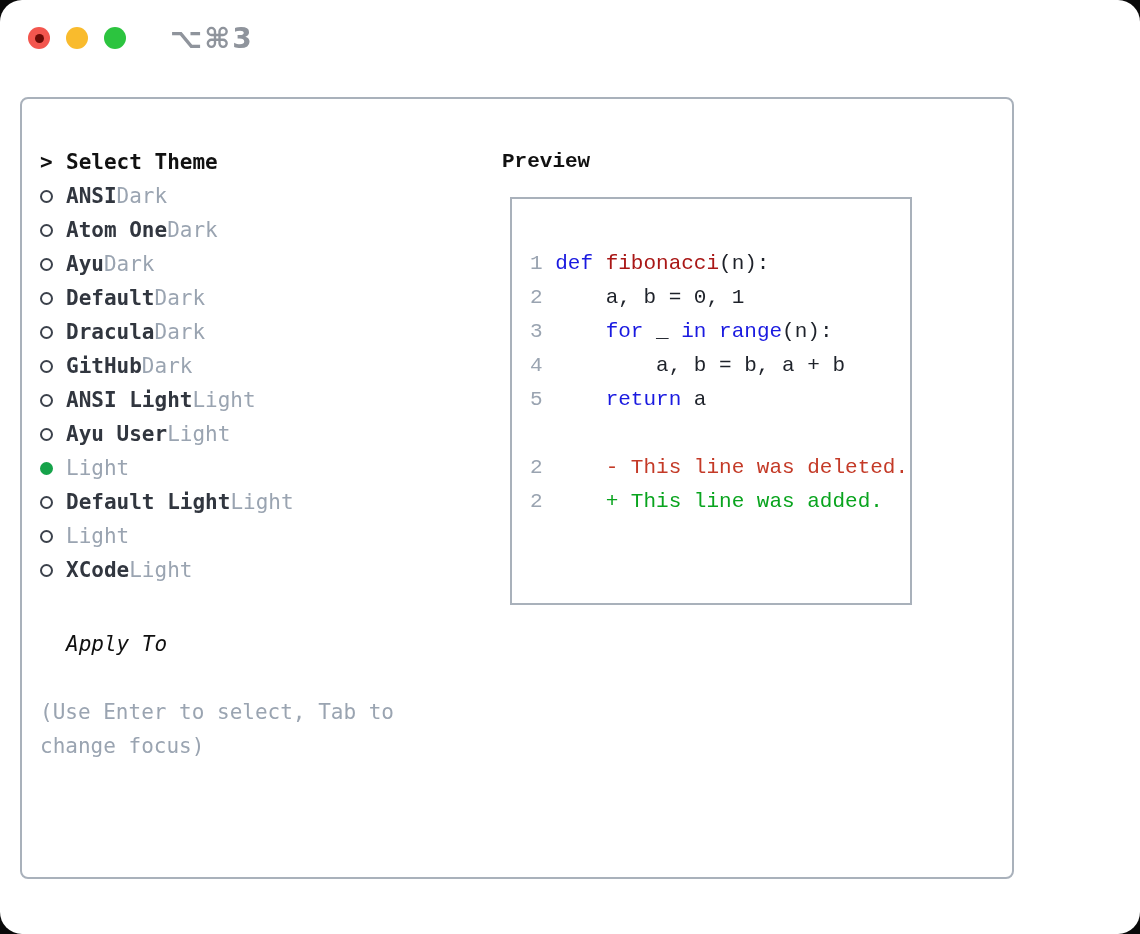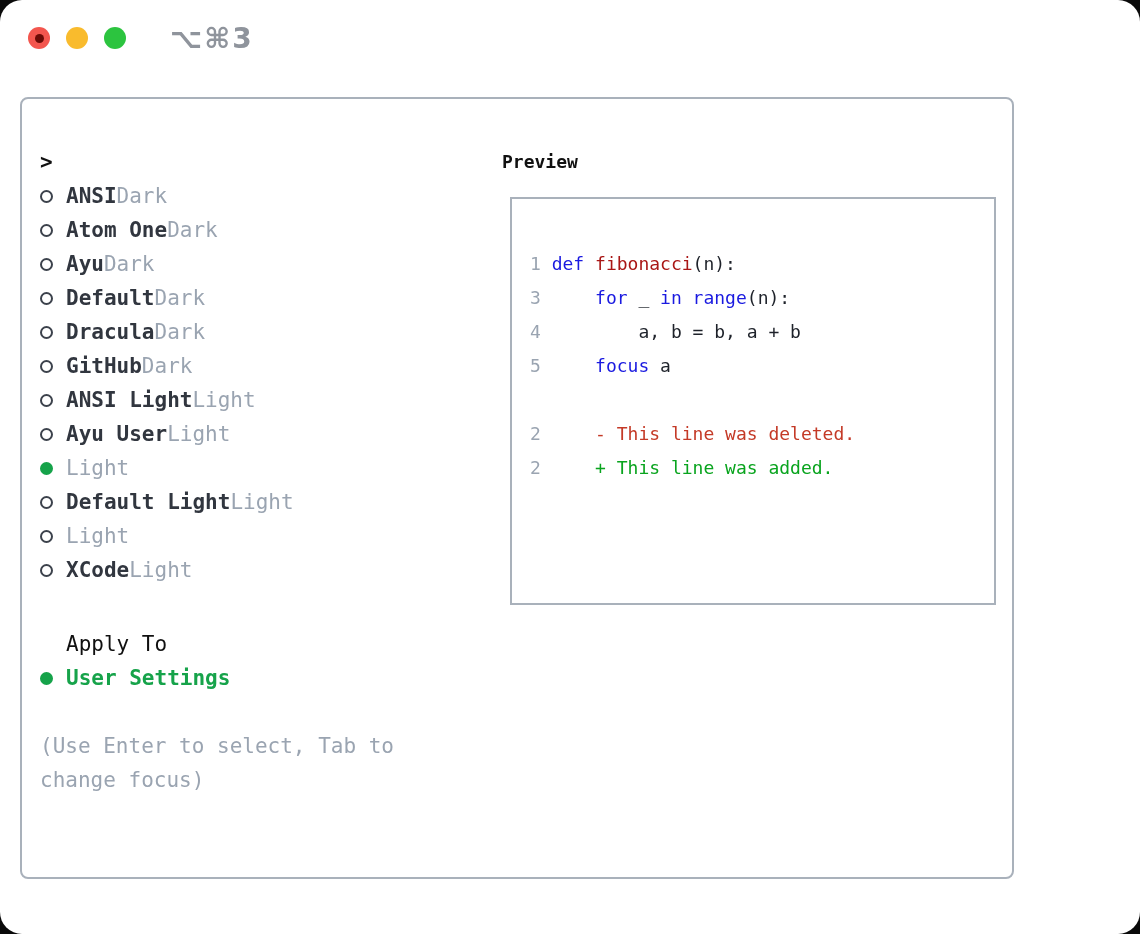--- a/index.html
+++ b/index.html
@@ -30,26 +30,26 @@
   .row { display:flex; align-items:center; height:34px; white-space:pre; cursor:default; }
   .gutter { width:26px; display:flex; align-items:center; flex:none; }
   .cursor-char { font-weight:bold; color:#111; }
   .circle { width:13px; height:13px; border:2px solid #3c424c; border-radius:50%; display:inline-block; }
   .row.selected .circle { background:var(--accent_green); border-color:var(--accent_green); }
   .row.selected .nm { color:var(--accent_green); }
   .section-title { font-weight:bold; color:#111; }
   .nm { color:var(--text_dark);font-weight:bold; }
   .variant { color:var(--muted_gray); }
   .apply-block { margin-top:40px; }
-  .apply-title { height:34px; line-height:34px; padding-left:26px; color:#101010; }
+  .apply-title { height:34px; line-height:34px; padding-left:26px; color:#101010;font-style:italic; }
   .help { margin-top:34px; width:436px; color:var(--muted_gray); }
   
-  .right-col { position:absolute; left:480px; top:46px; font-size:18px; line-height:34px; }
+  .right-col { position:absolute; left:480px; top:46px; font-size:21px; line-height:34px;font-family:Liberation Mono, monospace; }
   .preview-title { font-weight:bold; color:#111; height:34px; }
-  .preview-box { margin-left:8px; margin-top:18px; width:486px; height:408px; border:2px solid var(--border_gray); padding:48px 10px 0 18px; overflow:hidden; }
+  .preview-box { margin-left:8px; margin-top:18px; width:402px; height:408px; border:2px solid var(--border_gray); padding:48px 10px 0 18px; overflow:hidden; }
   .line { white-space:pre; height:34px; line-height:34px; }
   .ln { color:var(--muted_gray); }
   .kw { color:var(--keyword_blue); }
   .fn { color:var(--function_red); }
   .pl-t { color:#1e222a; }
   .ctx { color:var(--context_gray); }
   .del { color:var(--deleted_red); }
   .add { color:var(--added_green); }
 </style>
 </head>
@@ -65,20 +65,21 @@
     <span class="light zoom"></span>
     <span class="win-title">⌥⌘3</span>
   </div>
 
   <div class="panel">
 
     <div class="left-col">
 
       <div class="row">
         <span class="gutter"><span class="cursor-char">&gt;</span></span>
+        <span class="section-title">Select Theme</span>
       </div>
 
       <div>
 
       <div class="row">
             <span class="gutter"><span class="circle"></span></span>
             <span class="nm">ANSI</span>
             <span class="variant">Dark</span>
           </div>
           <div class="row">
@@ -133,39 +134,36 @@
             <span class="gutter"><span class="circle"></span></span>
             <span class="nm">XCode</span>
             <span class="variant">Light</span>
           </div>
         </div>
 
       <div class="apply-block">
         <div class="apply-title">Apply To</div>
         <div>
 
-        <div class="row selected">
-              <span class="gutter"><span class="circle"></span></span>
-              <span class="nm">User Settings</span>
-            </div>
           </div>
       </div>
 
       <div class="help">(Use Enter to select, Tab to change focus)</div>
 
     </div>
 
     <div class="right-col">
       <div class="preview-title">Preview</div>
       <div class="preview-box">
         <div>
             <div class="line"><span class="ln">1</span><span> </span><span class="kw">def</span><span class="pl-t"> </span><span class="fn">fibonacci</span><span class="pl-t">(n):</span></div>
+            <div class="line"><span class="ln">2</span><span> </span><span class="pl-t">    a, b = 0, 1</span></div>
             <div class="line"><span class="ln">3</span><span> </span><span class="pl-t">    </span><span class="kw">for</span><span class="pl-t"> _ </span><span class="kw">in</span><span class="pl-t"> </span><span class="kw">range</span><span class="pl-t">(n):</span></div>
             <div class="line"><span class="ln">4</span><span> </span><span class="pl-t">        a, b = b, a + b</span></div>
-            <div class="line"><span class="ln">5</span><span> </span><span class="pl-t">    </span><span class="kw">focus</span><span class="pl-t"> a</span></div>
+            <div class="line"><span class="ln">5</span><span> </span><span class="pl-t">    </span><span class="kw">return</span><span class="pl-t"> a</span></div>
             <div class="line"></div>
             <div class="line"><span class="ln">2</span><span>     </span><span class="del">- This line was deleted.</span></div>
             <div class="line"><span class="ln">2</span><span>     </span><span class="add">+ This line was added.</span></div>
           </div>
       </div>
     </div>
 
   </div>
 </div>
 

